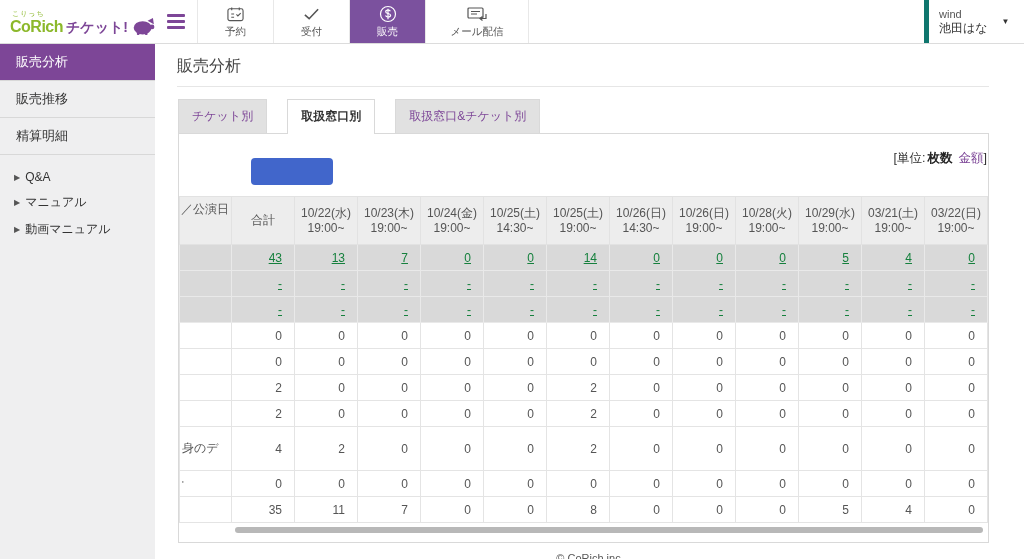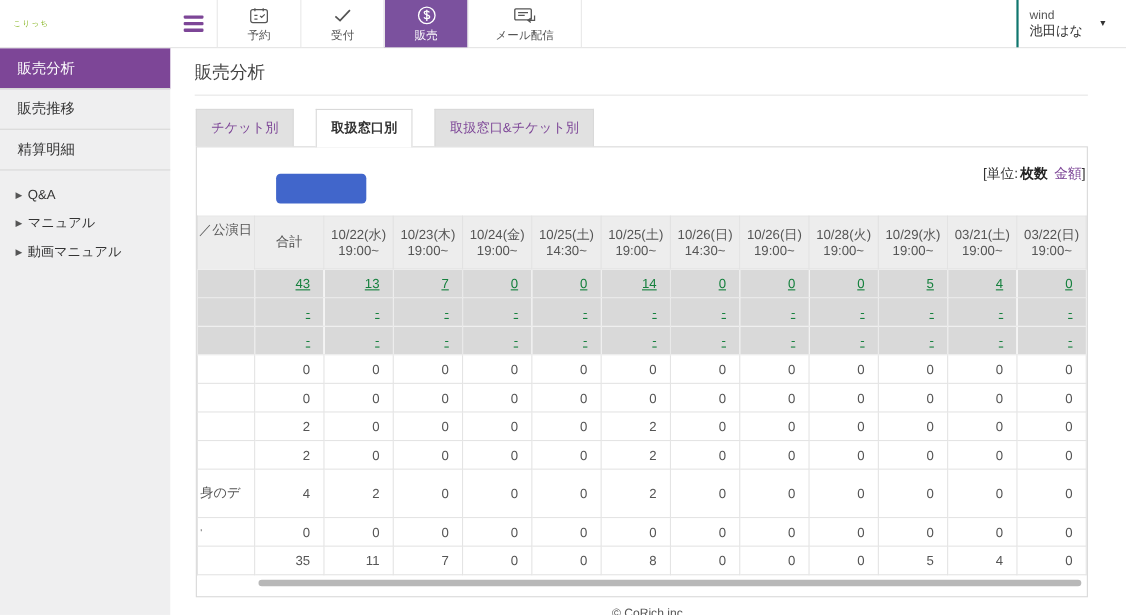--- a/index.html
+++ b/index.html
@@ -17,21 +17,21 @@
   .brand { color:#8cb82b; font-weight:bold; font-size:16px; letter-spacing:-0.5px; }
   .product { color:#7d4697; font-weight:bold; font-size:14px; }
   .pig { margin-left:2px; display:flex; }
   .hamburger { width:42px; display:flex; flex-direction:column; justify-content:center; align-items:center; gap:3px; cursor:pointer; }
   .hamburger i { display:block; width:18px; height:3px; background:#7d4697; border-radius:1px; }
   .main-nav { display:flex; }
   .nav-item { width:76px; border-left:1px solid #e8e8e8; display:flex; flex-direction:column; align-items:center; justify-content:center; gap:2px; font-size:10.5px; color:#555; cursor:pointer; }
   .nav-item:last-child { border-right:1px solid #e8e8e8; width:104px; }
   .nav-item.active { background:#7b519e; color:#fff; }
   .nav-ic { height:18px; display:flex; align-items:center; }
-  .user-area { margin-left:auto; border-left:2px solid #0f766e; min-width:100px; display:flex; align-items:center; padding:0 10px; gap:14px; cursor:pointer; }
+  .user-area { margin-left:auto; border-left:5px solid #0f766e; min-width:100px; display:flex; align-items:center; padding:0 10px; gap:14px; cursor:pointer; }
   .user-lines { display:flex; flex-direction:column; line-height:1.3; }
   .user-org { font-size:11px; color:#555; }
   .user-name { font-size:12px; color:#333; }
   .caret { font-size:8px; color:#333; }
   
   .layout { display:flex; height:515px; }
   .sidebar { width:155px; background:#efeff0; flex:none; }
   .sb-item { padding:9px 16px; font-size:13px; color:#333; border-bottom:1px solid #d8d8d8; cursor:pointer; }
   .sb-item.active { background:#7d4697; color:#fff; border-bottom:1px solid #d8d8d8; }
   .sb-links { padding:10px 14px; }
@@ -64,20 +64,33 @@
   .hscroll { height:6px; background:#b8b8b8; border-radius:3px; width:748px; margin:4px 0 9px 56px; cursor:pointer; }
   .footer { text-align:center; font-size:11px; color:#555; margin-top:9px; }
 </style>
 </head>
 <body>
 
 <div class="topbar">
   <div class="logo-area">
     <div class="logo-stack">
       <span class="furigana">こりっち</span>
+      <span class="logo-row">
+        <span class="brand">CoRich</span>
+        <span class="product">チケット!</span>
+        <span class="pig">
+          <svg width="22" height="17" viewBox="0 0 24 19" fill="#7d4697">
+              <ellipse cx="10.5" cy="11" rx="10" ry="7.5"></ellipse>
+              <path d="M16 3 L22 0 L23 7 Z"></path>
+              <circle cx="21" cy="10" r="2.6"></circle>
+              <rect x="4" y="16.5" width="3" height="2.5" rx="1"></rect>
+              <rect x="13" y="16.5" width="3" height="2.5" rx="1"></rect>
+            </svg>
+        </span>
+      </span>
     </div>
   </div>
   <div class="hamburger">
       <i></i>
       <i></i>
       <i></i>
     </div>
   <div class="main-nav">
       <div class="nav-item">
         <span class="nav-ic">

